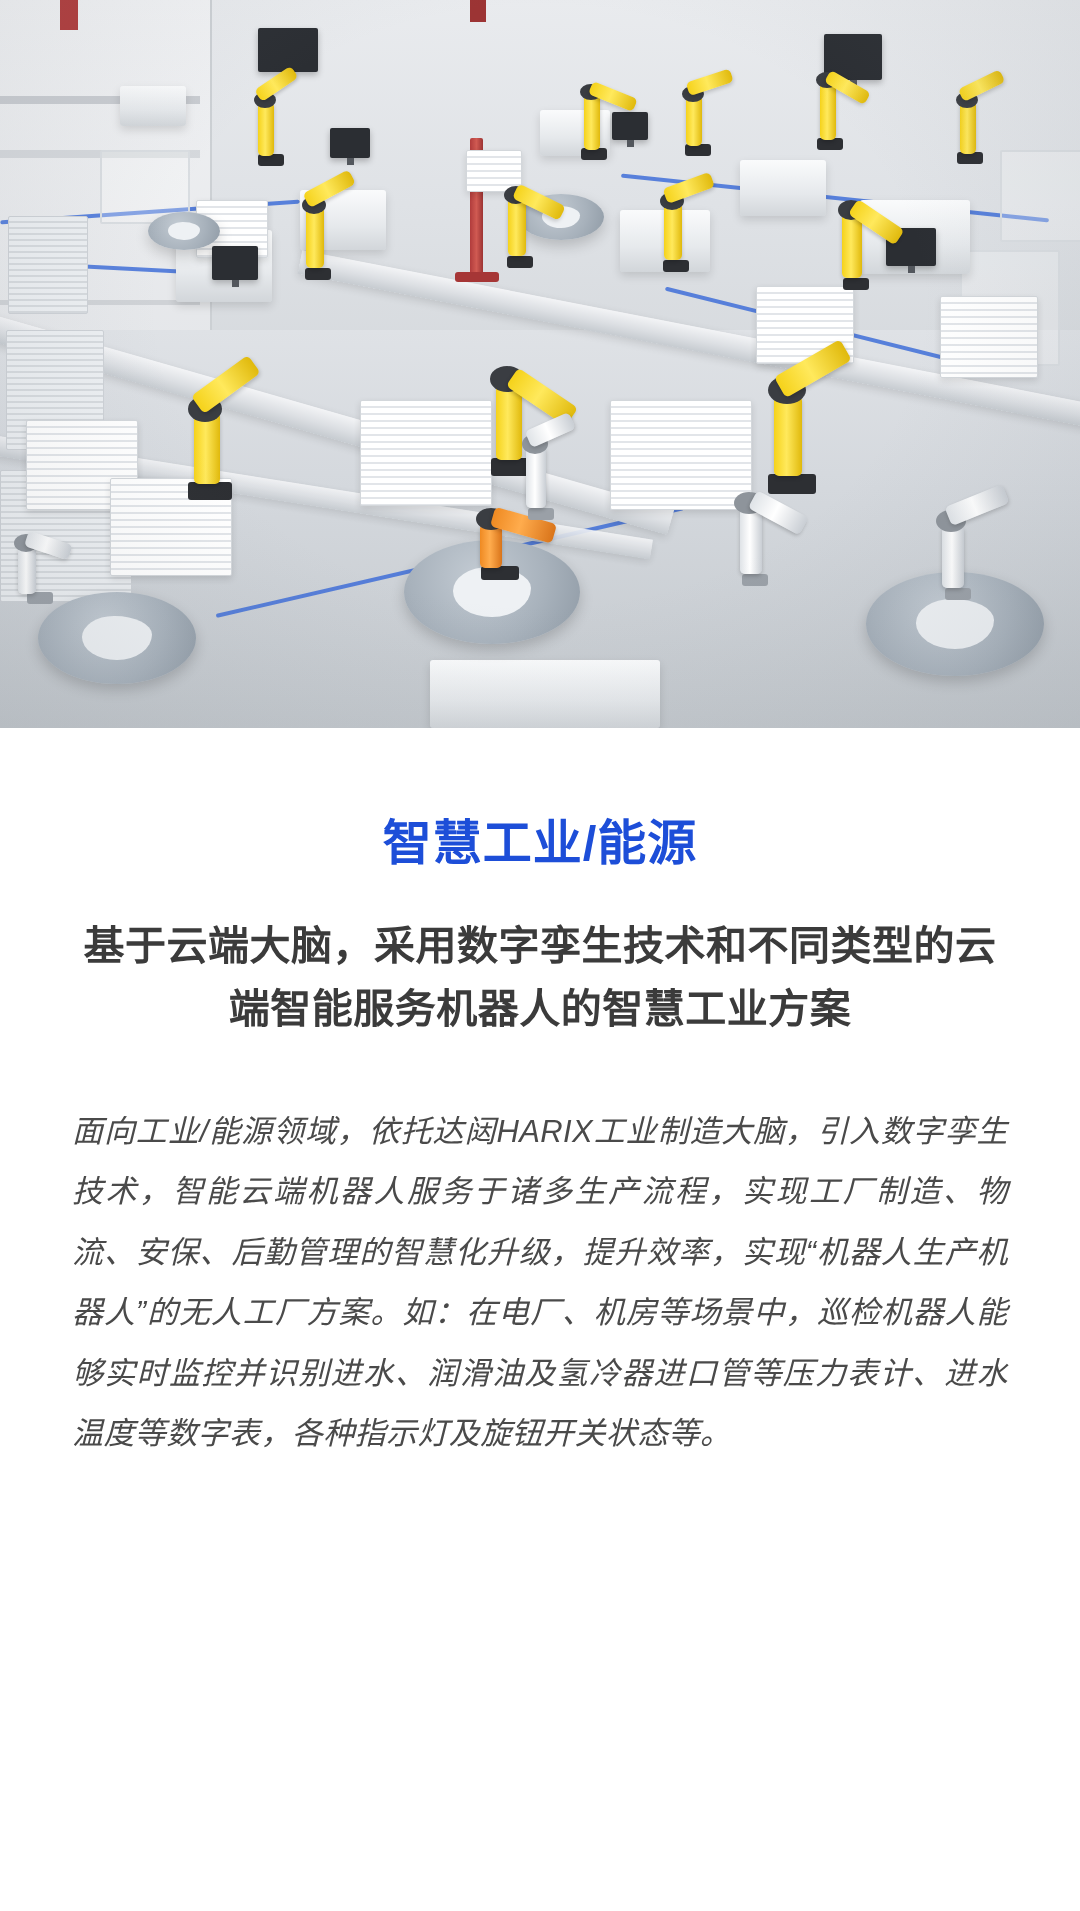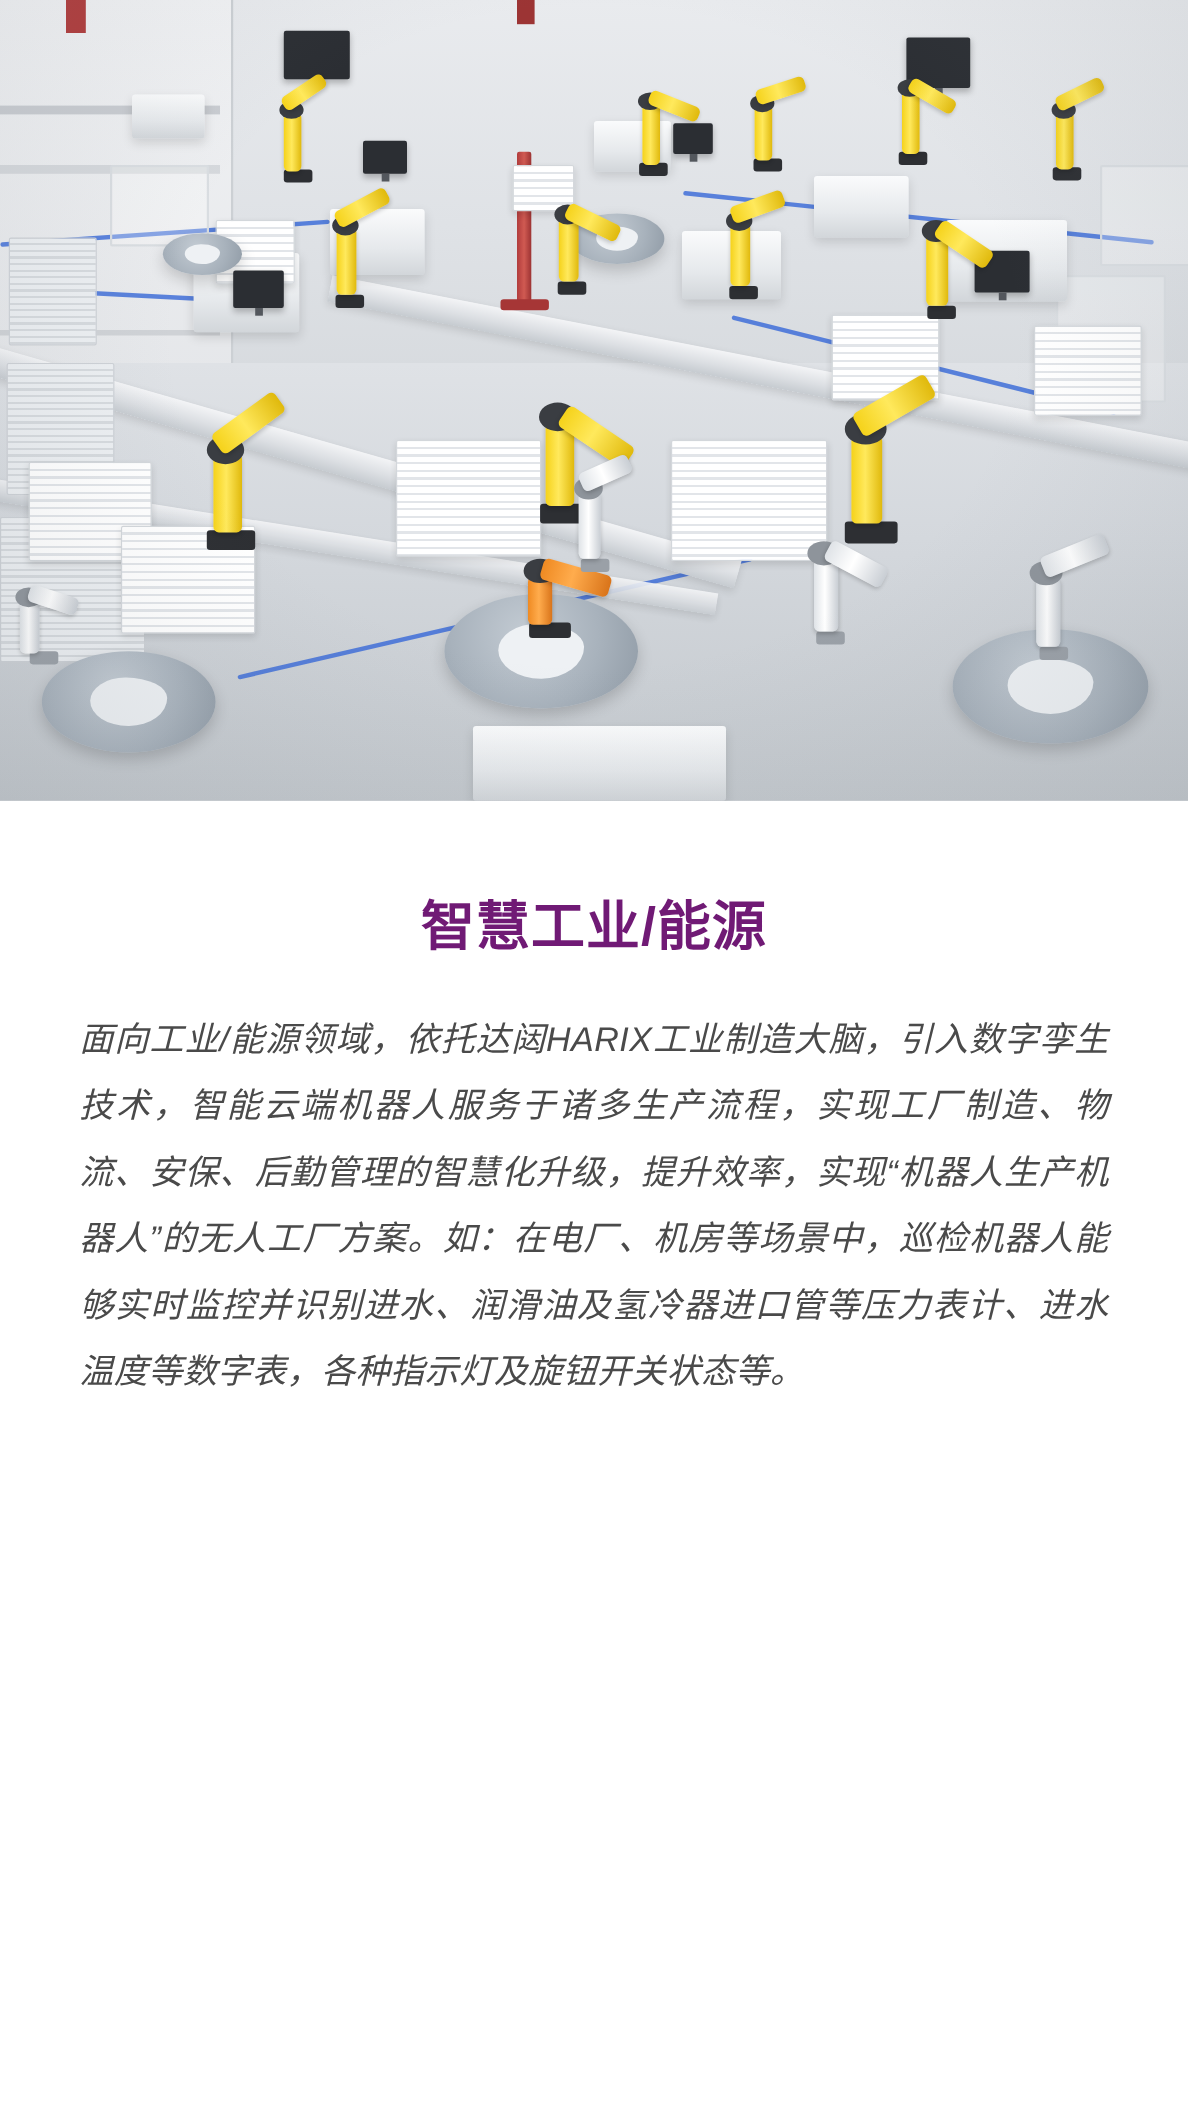--- a/index.html
+++ b/index.html
@@ -220,21 +220,21 @@
 
   
   .content {
     padding: 86px 72px 40px 72px;
     box-sizing: border-box;
   }
   .title {
     text-align: center;
     font-size: 49px;
     font-weight: 700;
-    color: #701a75;
+    color: #1d4ed8;
     letter-spacing: 1px;
     line-height: 1.2;
     margin: 0 0 42px 0;
   }
   .subtitle {
     text-align: center;
     font-size: 41px;
     font-weight: 700;
     color: #3b3b3b;
     line-height: 1.55;
@@ -440,17 +440,18 @@
         <div class="r-seg" style="left:24px; bottom:58px; width:46px; height:16px; transform:rotate(18deg); transform-origin:left bottom;"></div>
       </div>
 
       <div class="vignette"></div>
     </div>
   </div>
 
   <div class="content">
     <h1 class="title">智慧工业/能源</h1>
 
+    <h2 class="subtitle">基于云端大脑，采用数字孪生技术和不同类型的云端智能服务机器人的智慧工业方案</h2>
 
     <p class="body-text">面向工业/能源领域，依托达闼HARIX工业制造大脑，引入数字孪生技术，智能云端机器人服务于诸多生产流程，实现工厂制造、物流、安保、后勤管理的智慧化升级，提升效率，实现“机器人生产机器人”的无人工厂方案。如：在电厂、机房等场景中，巡检机器人能够实时监控并识别进水、润滑油及氢冷器进口管等压力表计、进水温度等数字表，各种指示灯及旋钮开关状态等。</p>
   </div>
 
 </div>
 
 </body></html>

